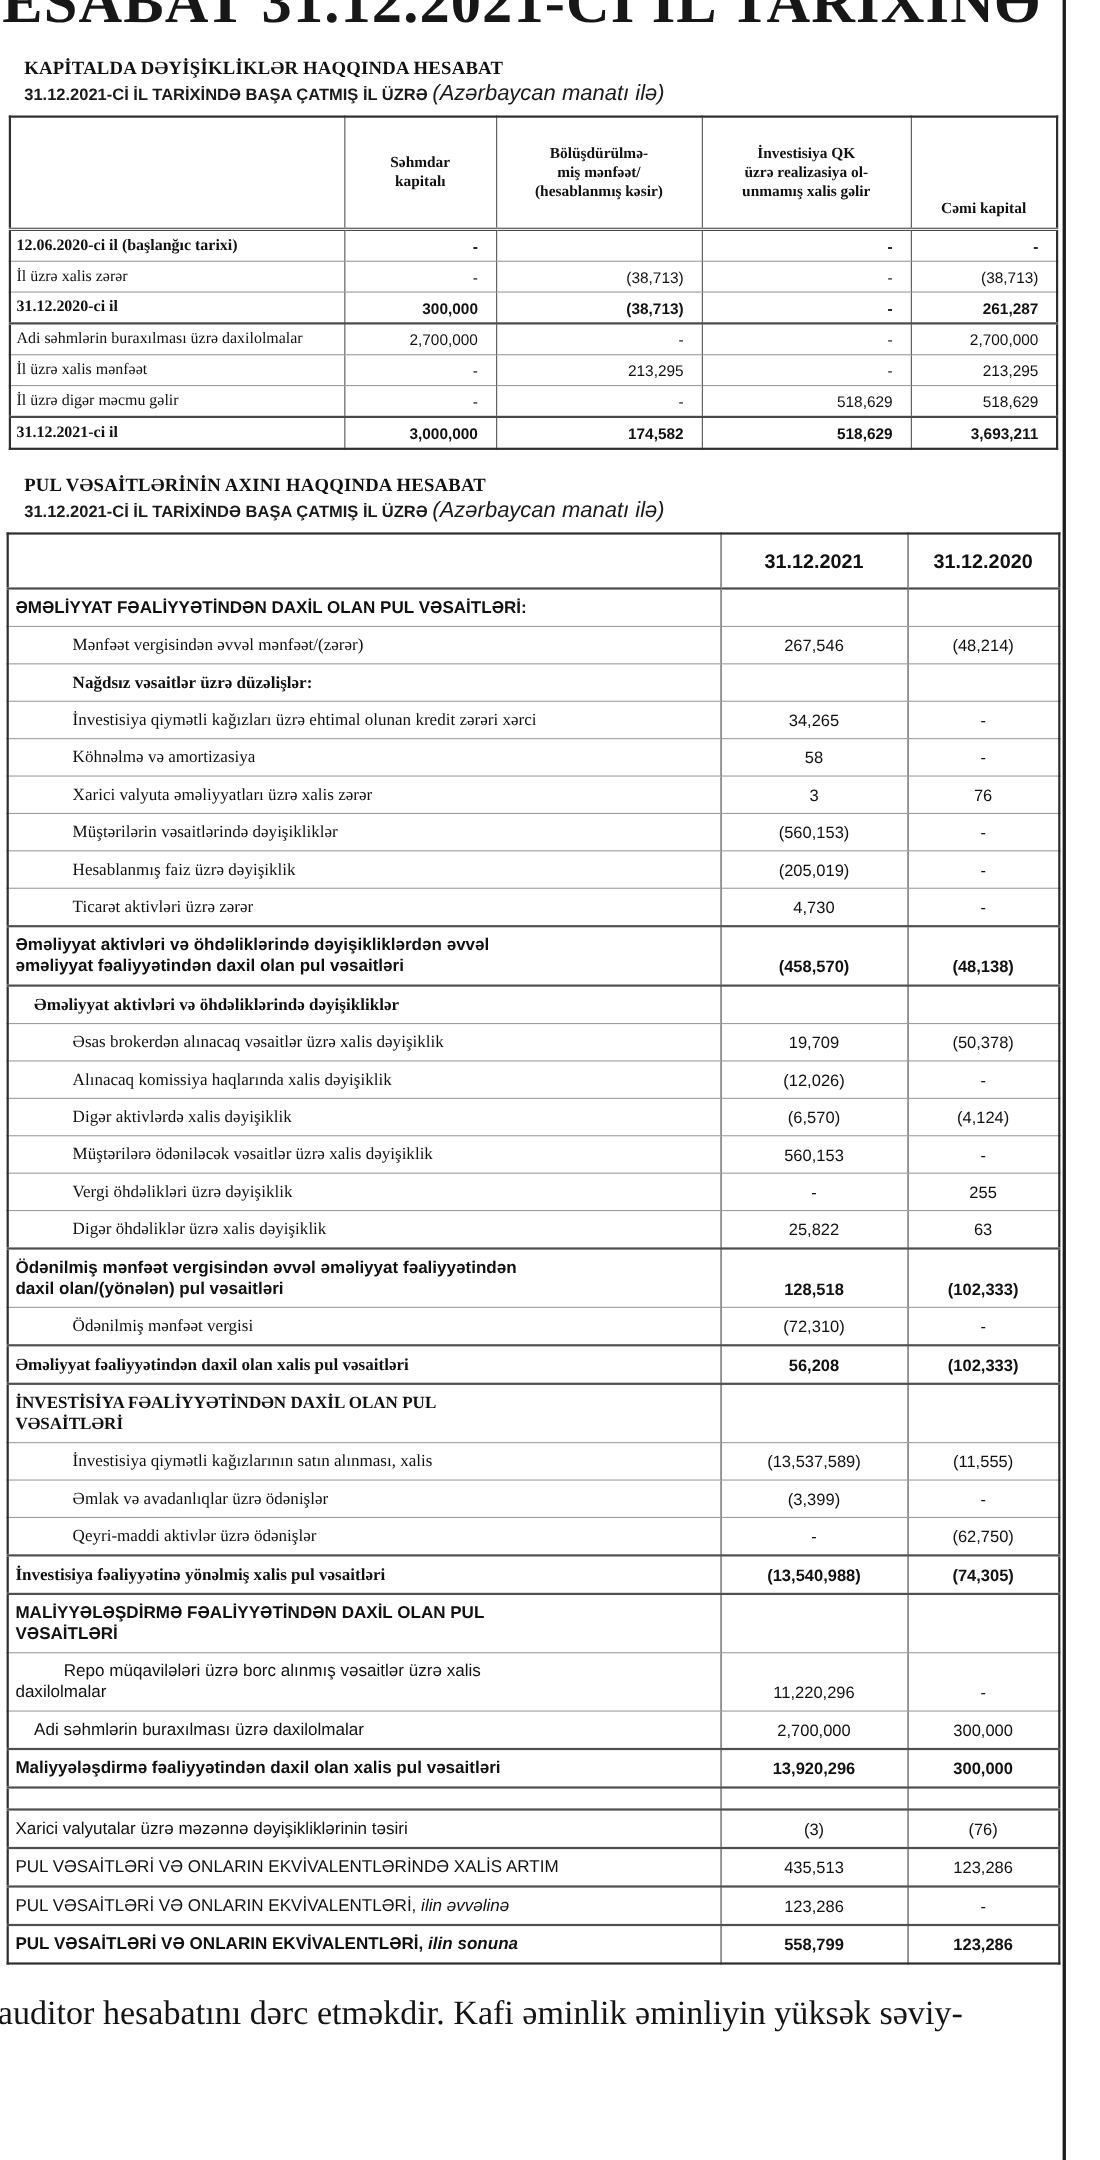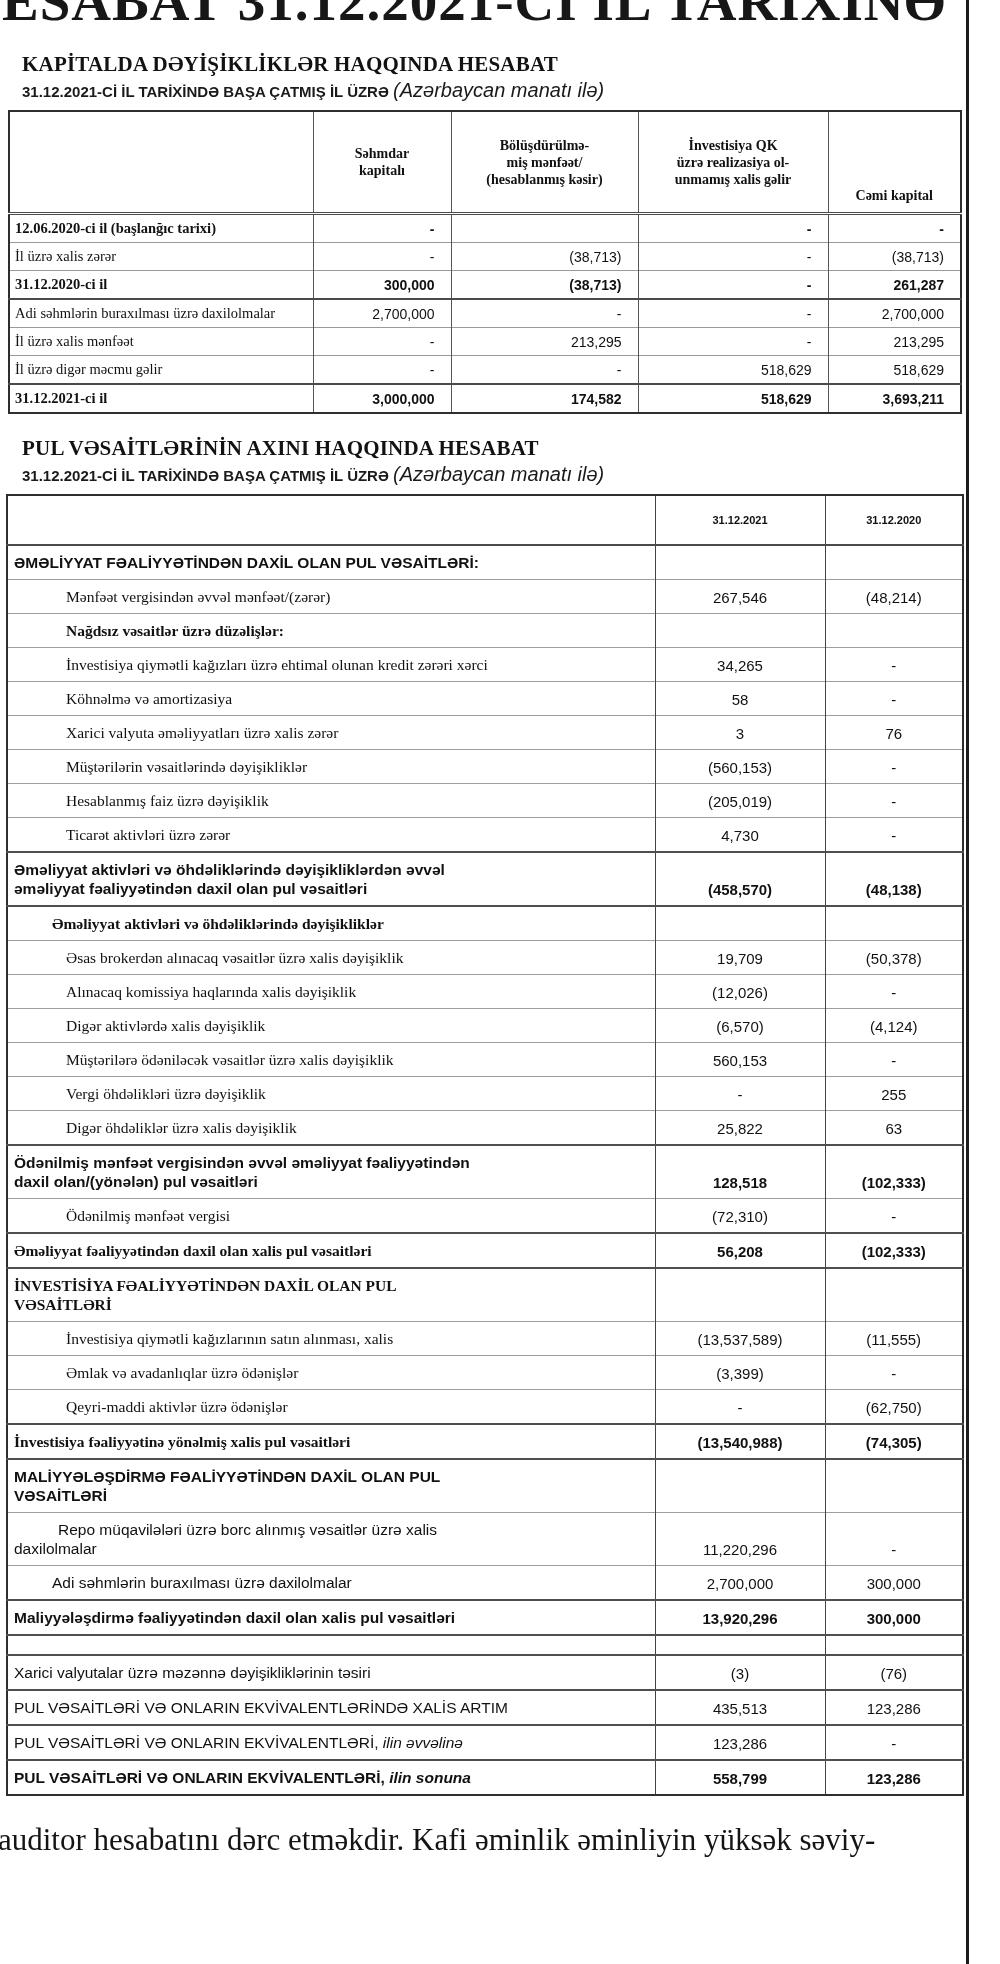--- a/index.html
+++ b/index.html
@@ -17,21 +17,21 @@
     height:30px; overflow:hidden; position:relative;
   }
   .clip-title span {
     position:absolute; top:-30px; left:2px; white-space:nowrap;
     font-family:"Liberation Serif", serif; font-weight:bold;
     font-size:55px; letter-spacing:1px; color:#171717;
   }
   .sec-title {
     margin:22px 0 2px 22px;
     font-family:"Liberation Serif", serif; font-weight:bold;
-    font-size:21px; letter-spacing:.2px; color:#121212;
+    font-size:17px; letter-spacing:.2px; color:#121212;
   }
   .sec-sub {
     margin:2px 0 8px 22px;
     font-weight:bold; font-size:15px; color:#1a1a1a;
   }
   .sec-sub em { font-weight:normal; font-style:italic; font-size:20px; }
 
   table { border-collapse:collapse; table-layout:fixed; }
   td, th { overflow:hidden; }
 
@@ -62,36 +62,36 @@
   }
 
   
   table.cashflow {
     width:956px; margin-left:6px;
     border:2px solid #2e2e2e;
   }
   table.cashflow th, table.cashflow td { border-left:1.5px solid #444; }
   table.cashflow th:first-child, table.cashflow td:first-child { border-left:none; }
   table.cashflow thead th {
-    font-weight:bold; font-size:11px; text-align:center;
+    font-weight:bold; font-size:18px; text-align:center;
     height:44px; vertical-align:middle; padding:2px;
     border-bottom:2px solid #4a4a4a;
   }
   table.cashflow tbody tr { border-top:1px solid #9e9e9e; }
   table.cashflow tbody tr:first-child { border-top:none; }
   table.cashflow tbody tr[data-style~="sect"] { border-top:2px solid #4f4f4f; }
   table.cashflow tbody tr[data-style~="bold"] td { font-weight:bold; }
   table.cashflow td.lbl {
     font-size:15.5px; line-height:19px; padding:7px 6px 7px 6px;
     white-space:pre-line;
   }
   table.cashflow tr[data-style~="serif"] td.lbl { font-family:"Liberation Serif", serif; }
   table.cashflow tr[data-style~="sans"]  td.lbl { font-family:"Liberation Sans", sans-serif; }
   table.cashflow tr[data-style~="ind"]    td.lbl { padding-left:58px; }
-  table.cashflow tr[data-style~="ind-sm"] td.lbl { padding-left:44px;margin-top:16px; }
+  table.cashflow tr[data-style~="ind-sm"] td.lbl { padding-left:23px;margin-top:16px; }
   table.cashflow tr[data-style~="hang"]   td.lbl { text-indent:44px; }
   table.cashflow tr[data-style~="spacer"] td { height:16px; padding:1px; }
   table.cashflow td.num {
     font-size:15px; text-align:center; padding:7px 4px; vertical-align:bottom;
   }
   table.cashflow td.lbl em { font-style:italic; }
 
   .bottom-text {
     margin:26px 0 0 -2px; white-space:nowrap;
     font-family:"Liberation Serif", serif; font-size:31px; color:#141414;

